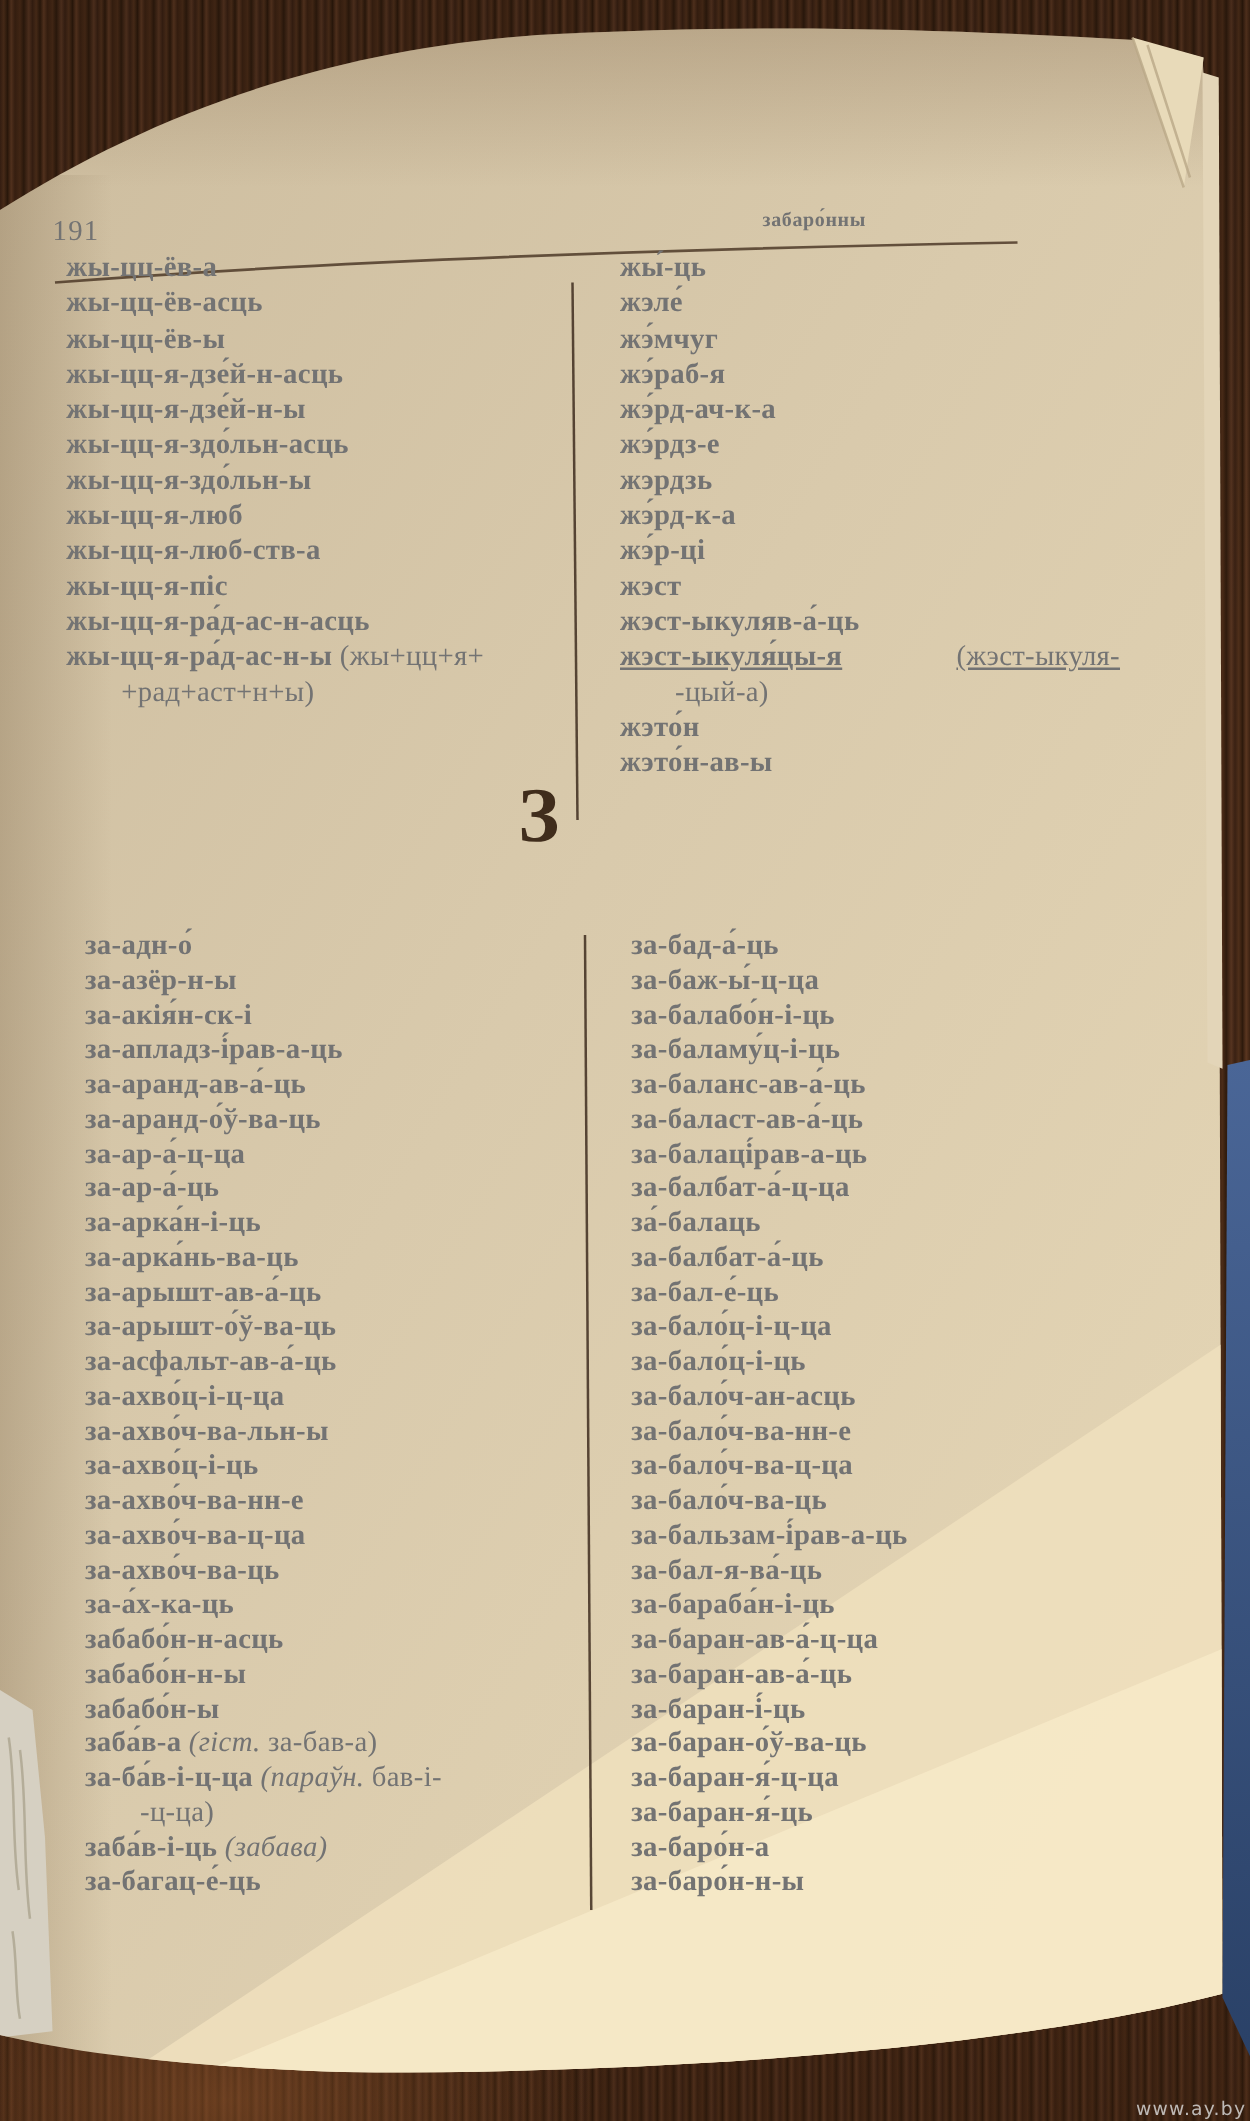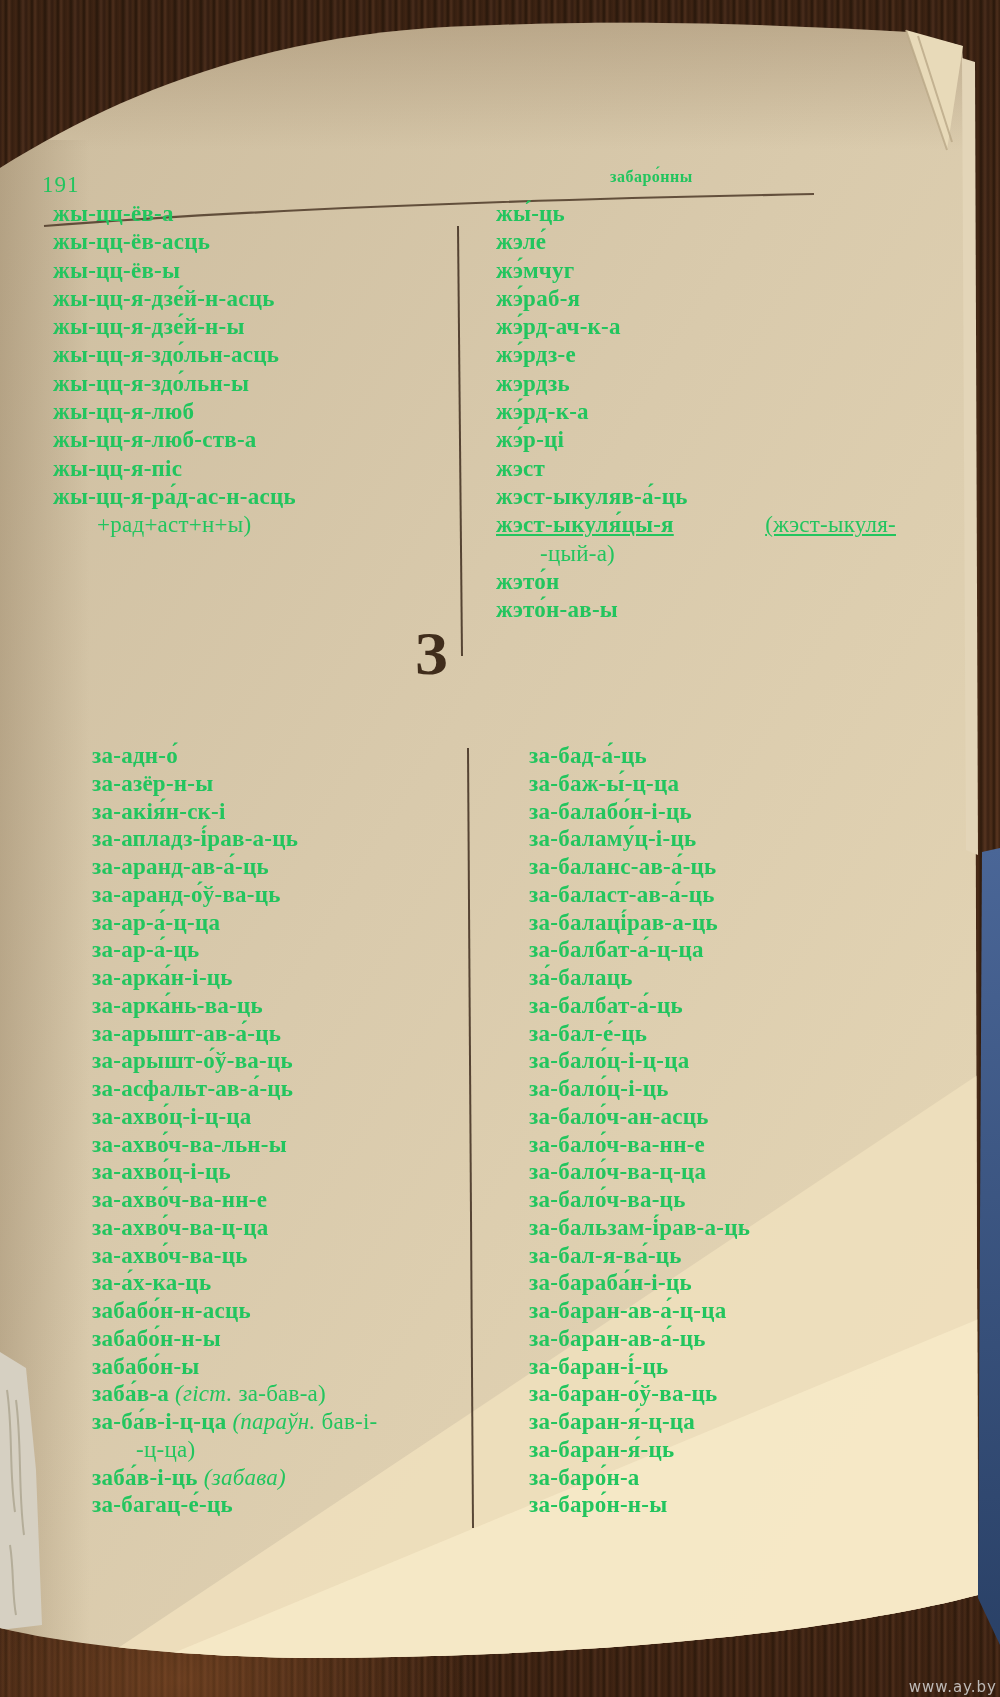--- a/index.html
+++ b/index.html
@@ -11,23 +11,23 @@
   .wood{
     position:absolute;inset:0;
     background:
       radial-gradient(ellipse 420px 260px at 18% 99%, rgba(160,95,48,.45), rgba(160,95,48,0) 70%),
       linear-gradient(rgba(0,0,0,.15), rgba(0,0,0,0) 30%, rgba(0,0,0,0) 75%, rgba(40,20,8,.25)),
       repeating-linear-gradient(90deg,
         #3a2113 0px, #4f2f1a 3px, #2e1a0c 6px, #5a3620 9px,
         #3c2212 12px, #4a2b17 16px, #2f1b0d 19px, #563420 23px, #3a2113 26px);
   }
   .page-svg{position:absolute;left:0;top:0;}
-  .txt{position:absolute;color:#22c55e;}
+  .txt{position:absolute;color:#737373;}
   .col .line{line-height:28.3px;white-space:nowrap;letter-spacing:.25px;font-size:23px;}
-  .col.lower .line{line-height:27.75px;margin-left:24px;}
+  .col.lower .line{line-height:27.75px;}
   .line.ind{padding-left:44px;}
   .line.just{display:flex;justify-content:space-between;text-decoration:underline;}
   .s-b{font-weight:700;}
   .s-r{font-weight:400;}
   .s-i{font-weight:400;font-style:italic;}
   #page-number{left:42px;top:172px;font-size:23px;letter-spacing:1px;}
   #header-word{left:610px;top:168px;width:200px;text-align:left;font-size:16px;font-weight:700;letter-spacing:.5px;}
   #section-letter{left:396px;top:618px;width:70px;text-align:center;font-size:62px;font-weight:700;color:#402d1c;}
   #col-ul{left:53px;top:200px;width:399px;}
   #col-ur{left:496px;top:200px;width:400px;}
@@ -104,20 +104,21 @@
     <div class="line"><span class="s-b">жы-цц-ёв-асць</span></div>
     <div class="line"><span class="s-b">жы-цц-ёв-ы</span></div>
     <div class="line"><span class="s-b">жы-цц-я-дзе́й-н-асць</span></div>
     <div class="line"><span class="s-b">жы-цц-я-дзе́й-н-ы</span></div>
     <div class="line"><span class="s-b">жы-цц-я-здо́льн-асць</span></div>
     <div class="line"><span class="s-b">жы-цц-я-здо́льн-ы</span></div>
     <div class="line"><span class="s-b">жы-цц-я-люб</span></div>
     <div class="line"><span class="s-b">жы-цц-я-люб-ств-а</span></div>
     <div class="line"><span class="s-b">жы-цц-я-піс</span></div>
     <div class="line"><span class="s-b">жы-цц-я-ра́д-ас-н-асць</span></div>
+    <div class="line"><span class="s-b">жы-цц-я-ра́д-ас-н-ы </span><span class="s-r">(жы+цц+я+</span></div>
     <div class="line ind"><span class="s-r">+рад+аст+н+ы)</span></div>
   </div>
 <div class="txt col upper" id="col-ur">
     <div class="line"><span class="s-b">жы́-ць</span></div>
     <div class="line"><span class="s-b">жэле́</span></div>
     <div class="line"><span class="s-b">жэ́мчуг</span></div>
     <div class="line"><span class="s-b">жэ́раб-я</span></div>
     <div class="line"><span class="s-b">жэ́рд-ач-к-а</span></div>
     <div class="line"><span class="s-b">жэ́рдз-е</span></div>
     <div class="line"><span class="s-b">жэрдзь</span></div>

